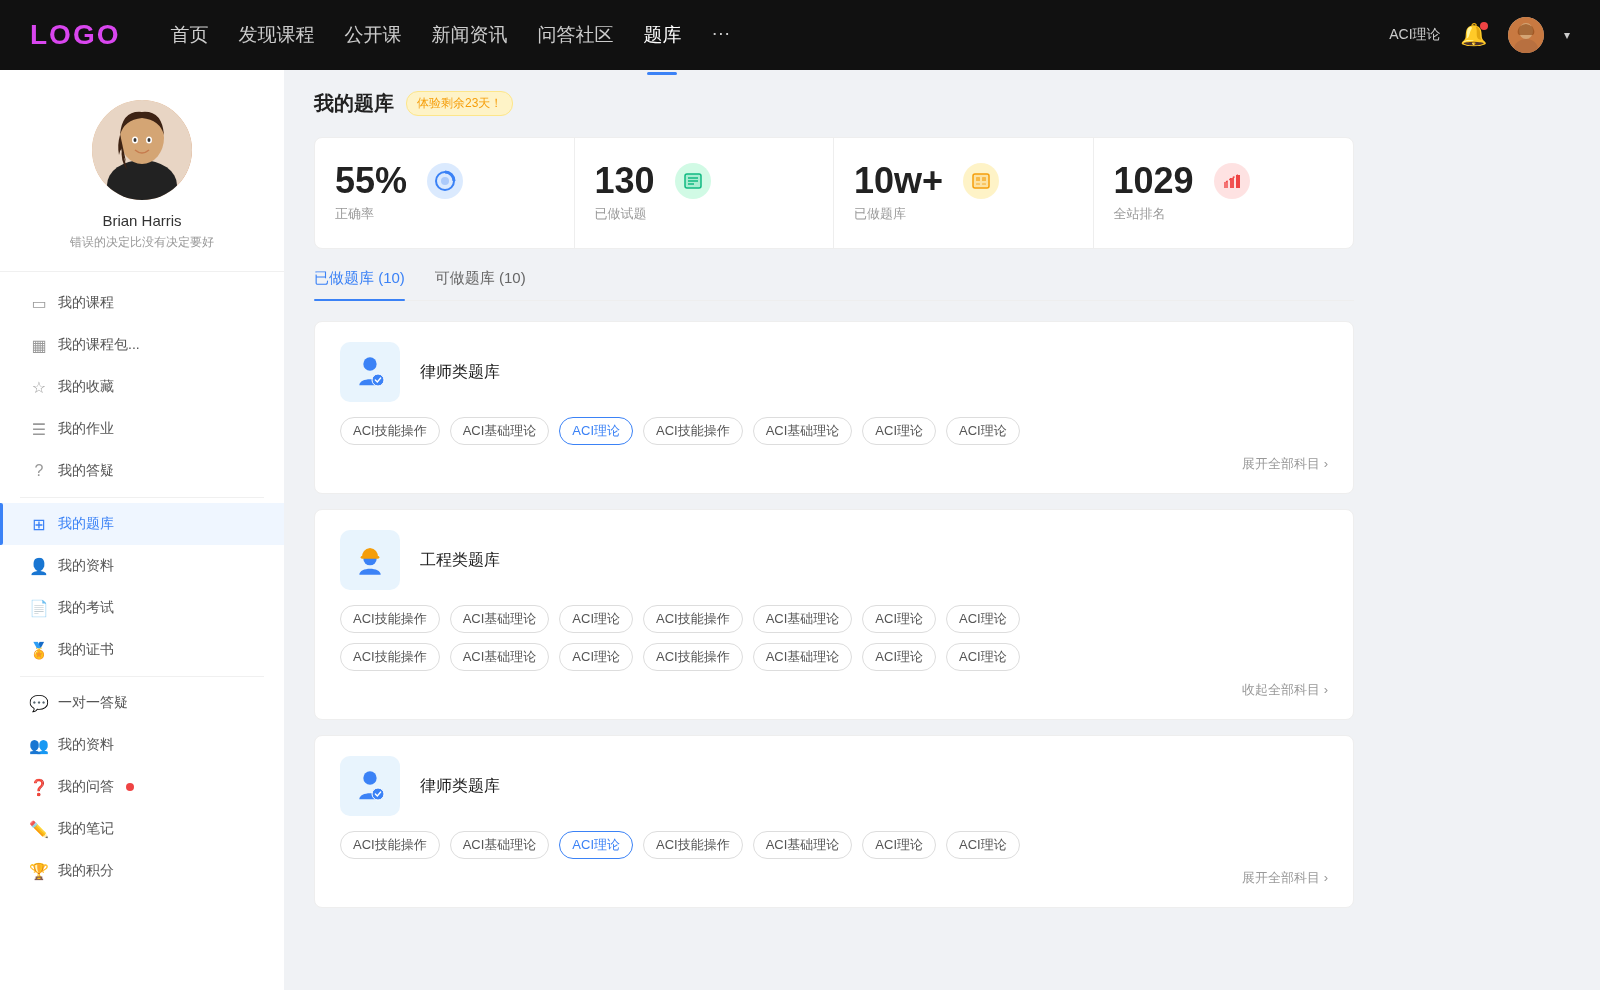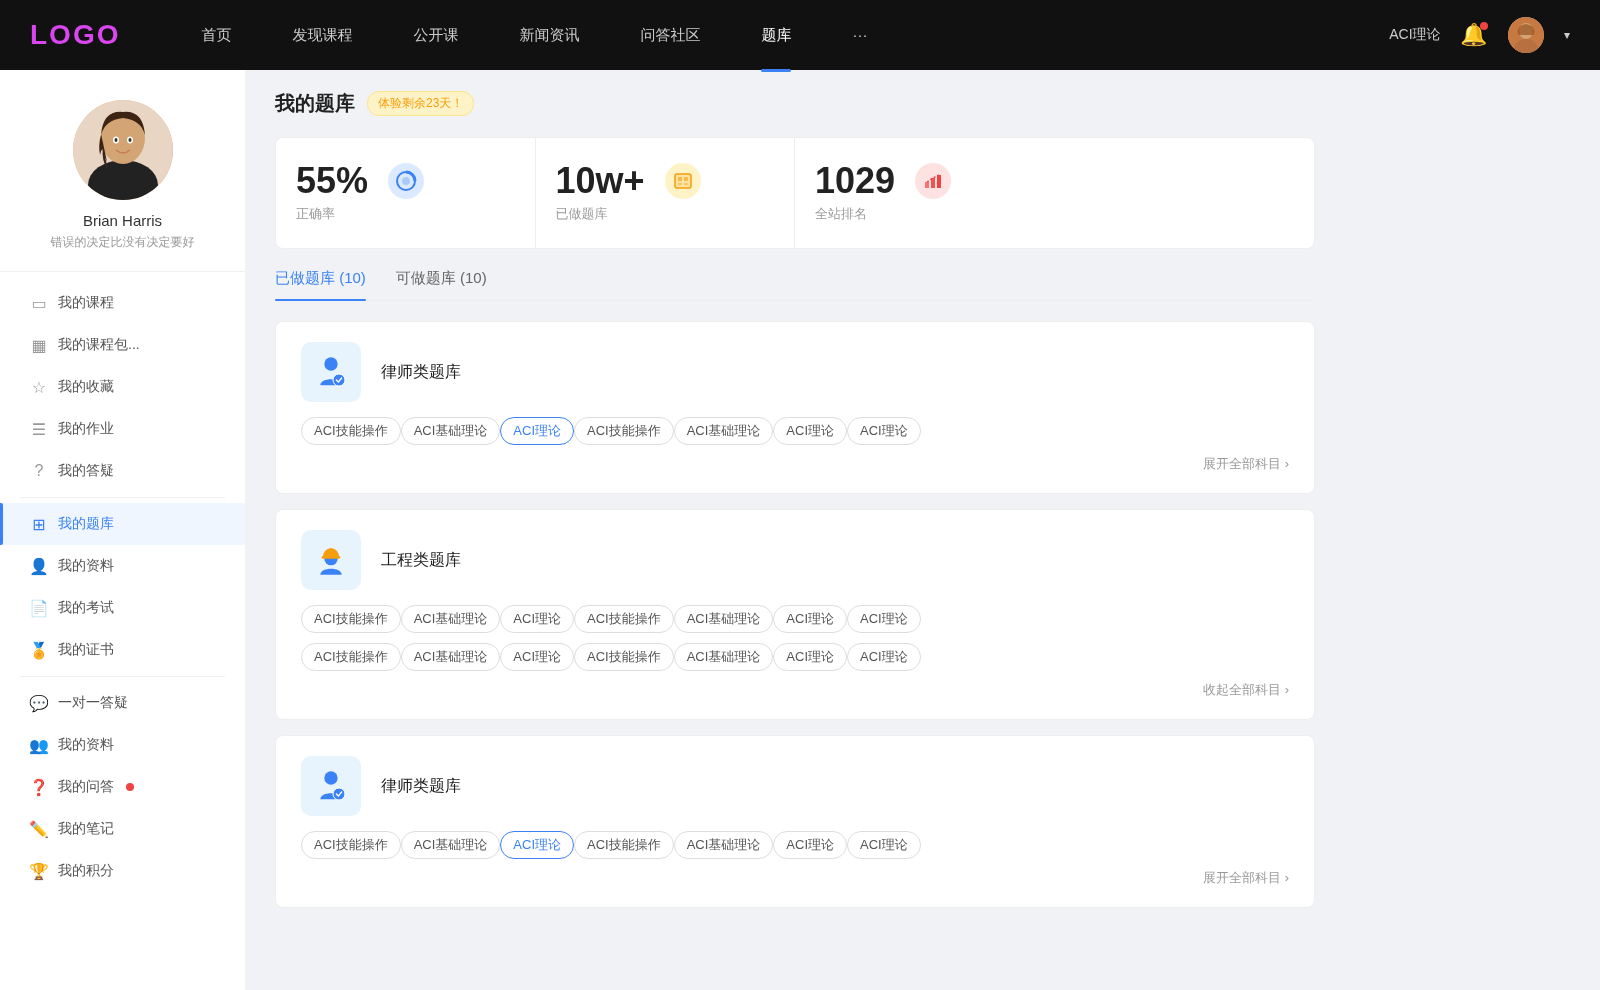--- a/index.html
+++ b/index.html
@@ -23,25 +23,24 @@
       margin-right: 50px;
       letter-spacing: 2px;
     }
     .navbar-nav {
       display: flex;
       gap: 30px;
       flex: 1;
     }
     .nav-item {
       color: #ccc;
-      font-size: 15px;
+      font-size: 19px;
       cursor: pointer;
       padding: 5px 0;
       position: relative;
-      margin-left: 31px;
     }
     .nav-item.active {
       color: white;
     }
     .nav-item.active::after {
       content: '';
       position: absolute;
       bottom: -22px;
       left: 50%;
       transform: translateX(-50%);
@@ -93,21 +92,21 @@
 
     
     .page-container {
       margin-top: 70px;
       display: flex;
       min-height: calc(100vh - 70px);
     }
 
     
     .sidebar {
-      width: 245px;
+      width: 284px;
       background: #fff;
       padding: 30px 0 20px;
       flex-shrink: 0;
       min-height: calc(100vh - 70px);
     }
     .sidebar-profile {
       display: flex;
       flex-direction: column;
       align-items: center;
       padding-bottom: 20px;
@@ -302,21 +301,21 @@
     }
     .bank-icon svg { width: 40px; height: 40px; }
     .bank-name {
       font-size: 16px;
       font-weight: 400;
       color: #222;
     }
     .bank-tags {
       display: flex;
       flex-wrap: wrap;
-      gap: 0;
+      gap: 10px;
       align-items: center;
     }
     .tag {
       padding: 4px 12px;
       border: 1px solid #ddd;
       border-radius: 15px;
       font-size: 13px;
       color: #555;
       cursor: pointer;
     }
@@ -494,20 +493,35 @@
             <svg width="22" height="22" viewBox="0 0 22 22" fill="none">
               <circle cx="11" cy="11" r="9" stroke="#3b82f6" stroke-width="2" fill="none"></circle>
               <path d="M11 2 A9 9 0 0 1 20 11" stroke="#3b82f6" stroke-width="3" fill="none"></path>
               <circle cx="11" cy="11" r="4" fill="#3b82f6" opacity="0.3"></circle>
             </svg>
           </div>
         </div>
         <span class="stat-label">正确率</span>
       </div>
 
+      <div class="stat-card">
+        <div class="stat-top">
+          <span class="stat-value">130</span>
+          <div class="stat-icon green">
+            <svg width="22" height="22" viewBox="0 0 22 22" fill="none">
+              <rect x="3" y="4" width="16" height="14" rx="2" fill="#10b981" opacity="0.2"></rect>
+              <rect x="3" y="4" width="16" height="14" rx="2" stroke="#10b981" stroke-width="1.5" fill="none"></rect>
+              <line x1="6" y1="8" x2="16" y2="8" stroke="#10b981" stroke-width="1.5"></line>
+              <line x1="6" y1="11" x2="16" y2="11" stroke="#10b981" stroke-width="1.5"></line>
+              <line x1="6" y1="14" x2="12" y2="14" stroke="#10b981" stroke-width="1.5"></line>
+            </svg>
+          </div>
+        </div>
+        <span class="stat-label">已做试题</span>
+      </div>
 
       <div class="stat-card">
         <div class="stat-top">
           <span class="stat-value">10w+</span>
           <div class="stat-icon orange">
             <svg width="22" height="22" viewBox="0 0 22 22" fill="none">
               <rect x="3" y="4" width="16" height="14" rx="2" fill="#f59e0b" opacity="0.2"></rect>
               <rect x="3" y="4" width="16" height="14" rx="2" stroke="#f59e0b" stroke-width="1.5" fill="none"></rect>
               <rect x="6" y="7" width="4" height="4" rx="0.5" fill="#f59e0b" opacity="0.6"></rect>
               <rect x="12" y="7" width="4" height="4" rx="0.5" fill="#f59e0b" opacity="0.6"></rect>

